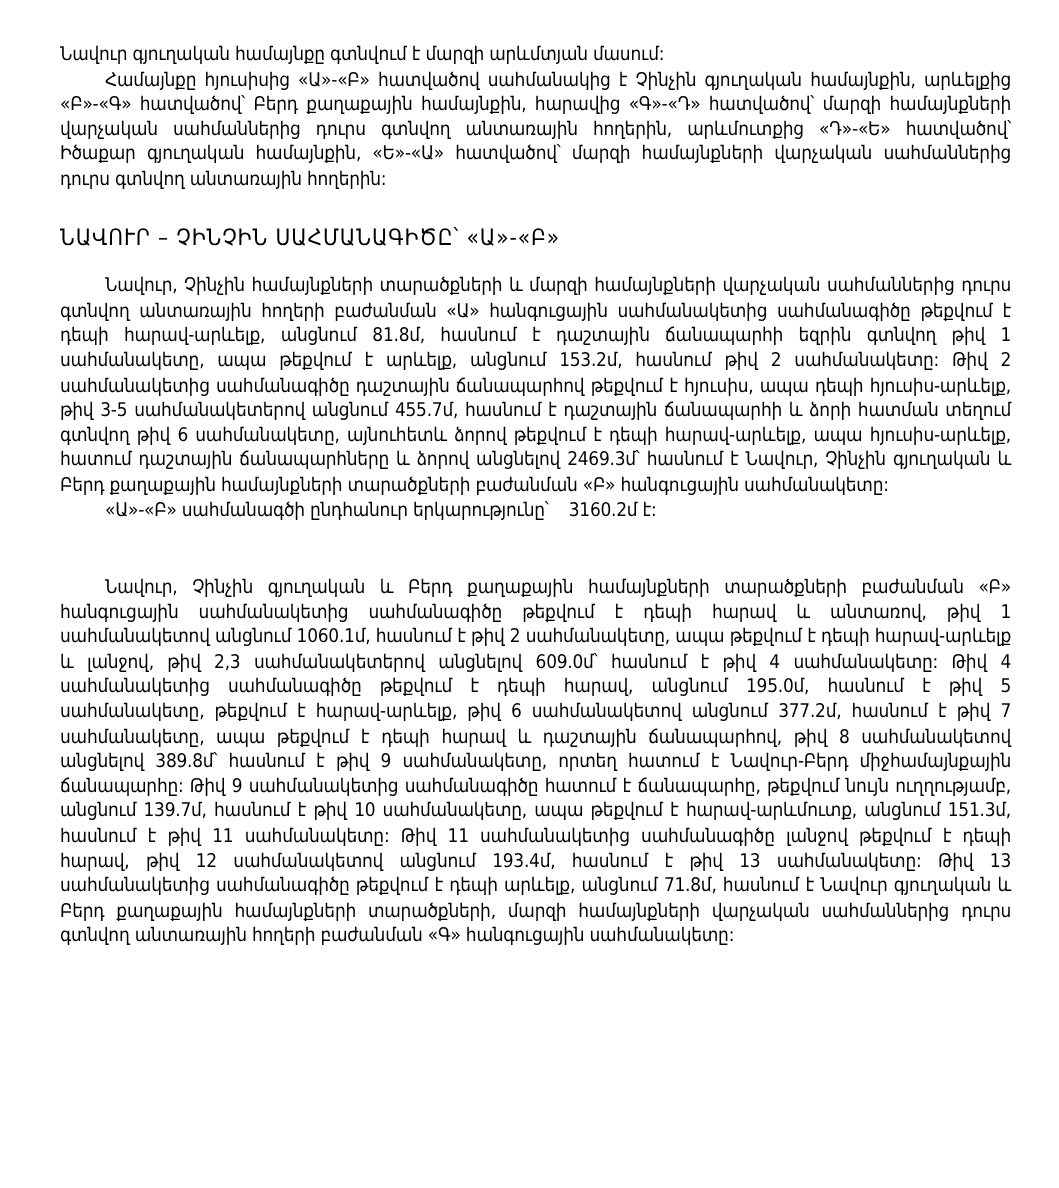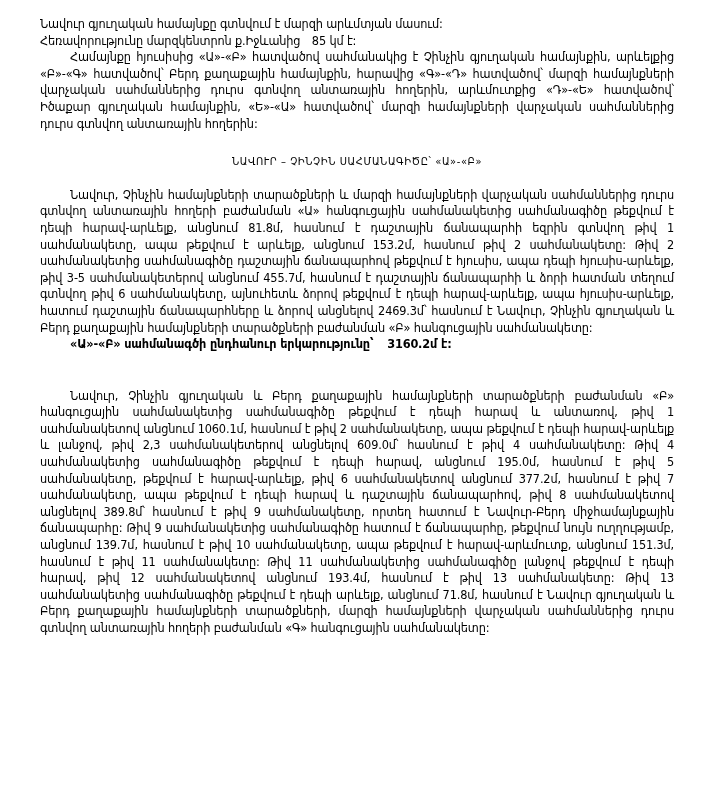--- a/index.html
+++ b/index.html
@@ -11,56 +11,51 @@
       width: 706px;
       height: 792px;
       overflow: hidden;
       position: relative;
       font-family: "DejaVu Sans Condensed", "DejaVu Sans", sans-serif;
       color: #000000;
     }
     .page {
       position: absolute;
       left: 40px;
-      top: 16px;
+      top: 28px;
       width: 634px;
       font-size: 12.6px;
       line-height: 16.6px;
       letter-spacing: -0.15px;
     }
     .p {
       margin: 0;
       text-align: justify;
       text-align-last: left;
     }
     .indent { text-indent: 30px; }
-    .total { text-indent: 30px; text-align: center; font-weight: bold; }
+    .total { text-indent: 30px; text-align: center; }
     .total .num { margin-left: 10px; }
     .heading {
-      text-align: center;
-      font-size: 11px;
+      font-size: 15px;
       letter-spacing: 0.6px;
       margin: 0;
     }
     .gap-h1 { height: 22px; }
     .gap-h1b { height: 16px; }
     .gap-h2 { height: 20px; }
     .gap-h2b { height: 15px; }
   </style>
 </head>
 <body>
 
 <div class="page">
 
   <p class="p">Նավուր գյուղական համայնքը գտնվում է մարզի արևմտյան մասում:</p>
 
-  <p class="p">
-    <span>Հեռավորությունը մարզկենտրոն ք.Իջևանից</span>
-    <span style="margin-left:8px;">85 կմ է:</span>
-  </p>
 
   <p class="p indent">Համայնքը հյուսիսից «Ա»-«Բ» հատվածով սահմանակից է Չինչին գյուղական համայնքին, արևելքից «Բ»-«Գ» հատվածով՝ Բերդ քաղաքային համայնքին, հարավից «Գ»-«Դ» հատվածով՝ մարզի համայնքների վարչական սահմաններից դուրս գտնվող անտառային հողերին, արևմուտքից «Դ»-«Ե» հատվածով՝ Իծաքար գյուղական համայնքին, «Ե»-«Ա» հատվածով՝ մարզի համայնքների վարչական սահմաններից դուրս գտնվող անտառային հողերին:</p>
 
   <div class="gap-h1"></div>
   <p class="heading">ՆԱՎՈՒՐ – ՉԻՆՉԻՆ ՍԱՀՄԱՆԱԳԻԾԸ՝   «Ա»-«Բ»</p>
   <div class="gap-h1b"></div>
 
   <p class="p indent">Նավուր, Չինչին համայնքների տարածքների և մարզի համայնքների վարչական սահմաններից դուրս գտնվող անտառային հողերի բաժանման «Ա» հանգուցային սահմանակետից սահմանագիծը թեքվում է դեպի հարավ-արևելք, անցնում 81.8մ, հասնում է դաշտային ճանապարհի եզրին գտնվող թիվ 1 սահմանակետը, ապա թեքվում է արևելք, անցնում 153.2մ, հասնում թիվ 2 սահմանակետը: Թիվ 2 սահմանակետից սահմանագիծը դաշտային ճանապարհով թեքվում է հյուսիս, ապա դեպի հյուսիս-արևելք, թիվ 3-5 սահմանակետերով անցնում 455.7մ, հասնում է դաշտային ճանապարհի և ձորի հատման տեղում գտնվող թիվ 6 սահմանակետը, այնուհետև ձորով թեքվում է դեպի հարավ-արևելք, ապա հյուսիս-արևելք, հատում դաշտային ճանապարհները և ձորով անցնելով 2469.3մ՝ հասնում է Նավուր, Չինչին գյուղական և Բերդ քաղաքային համայնքների տարածքների բաժանման «Բ» հանգուցային սահմանակետը:</p>
 
   <p class="p total">

